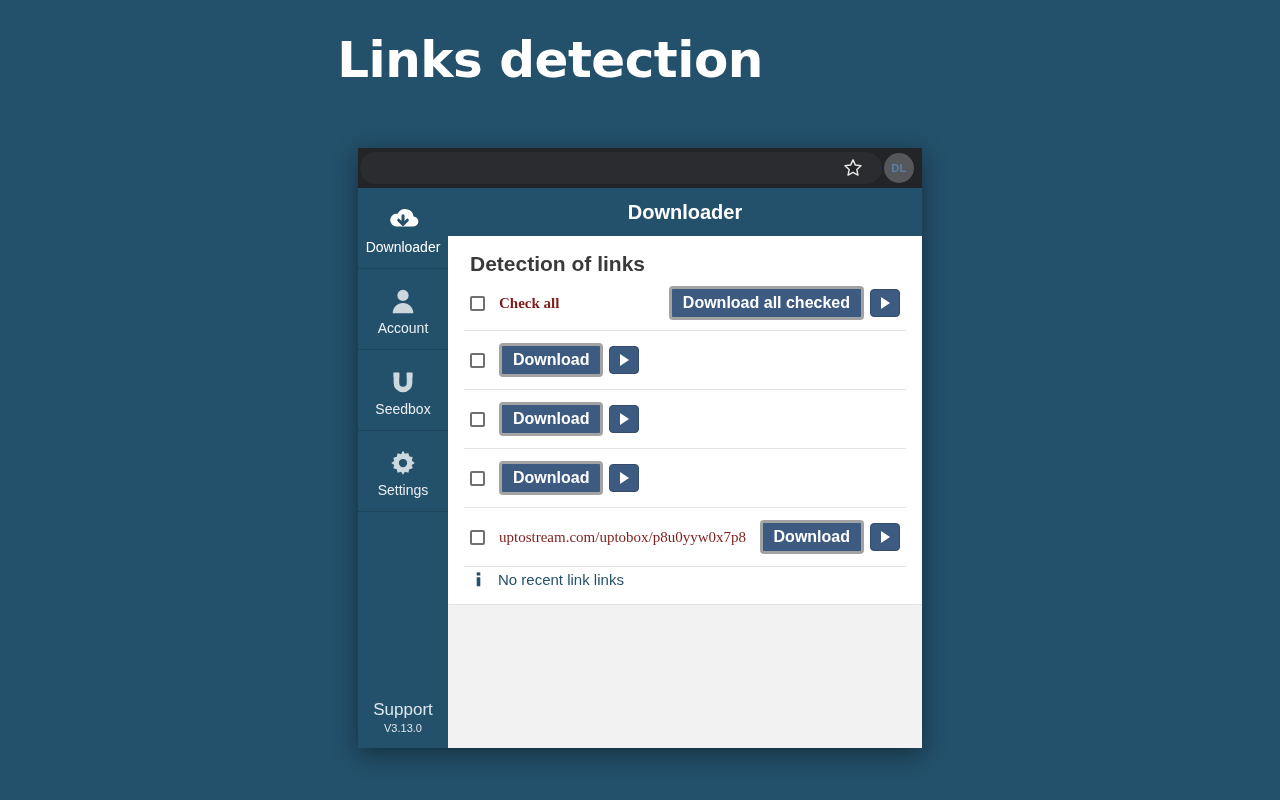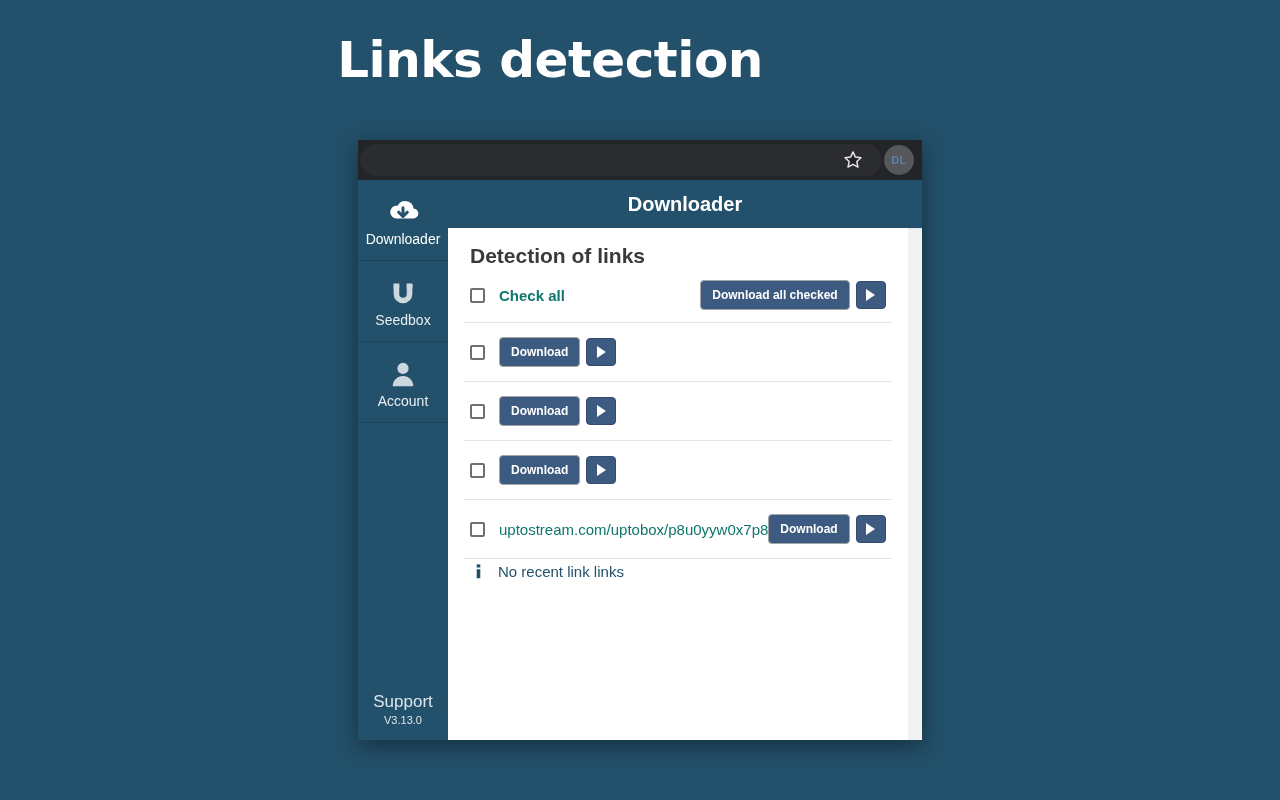--- a/index.html
+++ b/index.html
@@ -27,21 +27,21 @@
     font-weight: bold;
     letter-spacing: -0.5px;
     line-height: 1.15;
     font-family: "DejaVu Sans", sans-serif;
   }
 
   
   .app-window {
     position: absolute;
     left: 358px;
-    top: 140px;
+    top: 148px;
     width: 564px;
     height: 600px;
     box-shadow: 0 6px 22px rgba(0,0,0,0.40);
     background: #ffffff;
     overflow: hidden;
   }
 
   
   .browser-bar {
     height: 40px;
@@ -154,20 +154,21 @@
     font-weight: bold;
     display: flex;
     align-items: center;
     justify-content: center;
     flex: 0 0 48px;
   }
   .scroll-area {
     flex: 1 1 auto;
     background: #ffffff;
     display: flex;
+    flex-direction: column;
     min-height: 0;
   }
 
   .section-title {
     font-size: 21px;
     font-weight: bold;
     color: #3a3a3a;
     padding: 16px 0 0 6px;
     margin: 0 0 0 0;
   }
@@ -180,24 +181,25 @@
   .row {
     display: flex;
     align-items: center;
     min-height: 58px;
     border-bottom: 1px solid #e4e4e4;
     padding: 0 6px;
   }
   .row.checkall { min-height: 54px; }
   .row .label {
     font-size: 15px;
-    color: #0f766e;
+    color: #7f1d1d;
     flex: 1 1 auto;
     white-space: nowrap;
     overflow: hidden;
+    font-family: Liberation Serif, serif;
   }
   .row .label.bold { font-weight: bold; }
 
   .cbx {
     width: 15px;
     height: 15px;
     border: 2px solid #6f6f6f;
     border-radius: 2px;
     background: #ffffff;
     margin-right: 14px;
@@ -206,24 +208,24 @@
   }
 
   .btn-group {
     display: flex;
     align-items: center;
     gap: 6px;
     flex: 0 0 auto;
   }
   .btn {
     background: #3d5a80;
-    border: 1px solid #a3a3a3;
+    border: 3px solid #a3a3a3;
     border-radius: 4px;
     color: #ffffff;
-    font-size: 12px;
+    font-size: 16px;
     font-weight: bold;
     padding: 7px 11px;
     line-height: 14px;
     white-space: nowrap;
     box-sizing: border-box;
   }
   .btn-play {
     background: #3d5a80;
     border: 1px solid #334b6c;
     border-radius: 4px;
@@ -292,38 +294,47 @@
             <path d="M31.2 12.2a8.9 8.9 0 0 0-16.9-2.8 6.7 6.7 0 0 0-8 6.6A6.8 6.8 0 0 0 13 22.8h18a5.3 5.3 0 0 0 .2-10.6z" fill="#ffffff"></path>
             <path d="M20 11.5v7.2M20 20.8l-4.6-4.6M20 20.8l4.6-4.6" stroke="#23506a" stroke-width="3.2" stroke-linecap="round" fill="none"></path>
           </svg>
         </span>
         <span class="lbl">Downloader</span>
       </div>
 
       <div class="side-item">
         <span class="ico">
           <svg viewBox="0 0 32 32" width="30" height="30">
+            <circle cx="16" cy="10" r="6" fill="#ccd7de"></circle>
+            <path d="M5 29c0-6.1 4.9-11 11-11s11 4.9 11 11z" fill="#ccd7de"></path>
+          </svg>
+        </span>
+        <span class="lbl">Account</span>
+      </div>
+
+      <div class="side-item">
+        <span class="ico">
+          <svg viewBox="0 0 32 32" width="30" height="30">
             <path d="M6 6h6v11a4 4 0 0 0 8 0V6h6v11a10 10 0 0 1-20 0z" fill="#ccd7de"></path>
             <rect x="6" y="6" width="6" height="5" fill="#ccd7de"></rect>
             <rect x="20" y="6" width="6" height="5" fill="#ccd7de"></rect>
           </svg>
         </span>
         <span class="lbl">Seedbox</span>
       </div>
 
       <div class="side-item">
         <span class="ico">
           <svg viewBox="0 0 32 32" width="30" height="30">
-            <circle cx="16" cy="10" r="6" fill="#ccd7de"></circle>
-            <path d="M5 29c0-6.1 4.9-11 11-11s11 4.9 11 11z" fill="#ccd7de"></path>
+            <path fill="#ccd7de" d="M16 3l2.1 3.1 3.6-.9 1 3.6 3.6 1-.9 3.6L28.5 16l-3.1 2.1.9 3.6-3.6 1-1 3.6-3.6-.9L16 28.5l-2.1-3.1-3.6.9-1-3.6-3.6-1 .9-3.6L3.5 16l3.1-2.1-.9-3.6 3.6-1 1-3.6 3.6.9z"></path>
+            <circle cx="16" cy="16" r="4.4" fill="#23506a"></circle>
           </svg>
         </span>
-        <span class="lbl">Account</span>
-      </div>
-
+        <span class="lbl">Settings</span>
+      </div>
 
       <div class="side-spacer"></div>
 
       <div class="side-footer">
         <div class="support">Support</div>
         <div class="version">V3.13.0</div>
       </div>
     </div>
 
     <div class="content">

